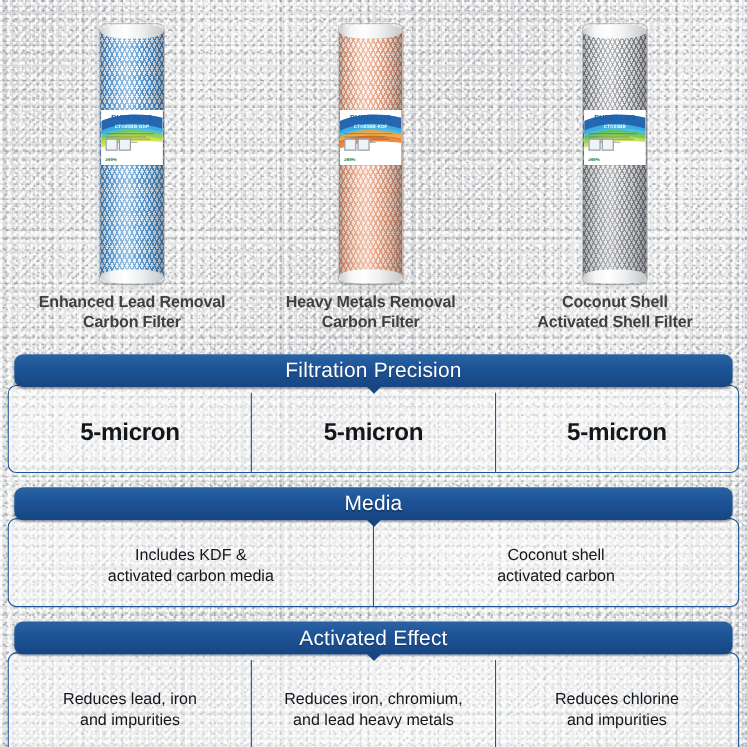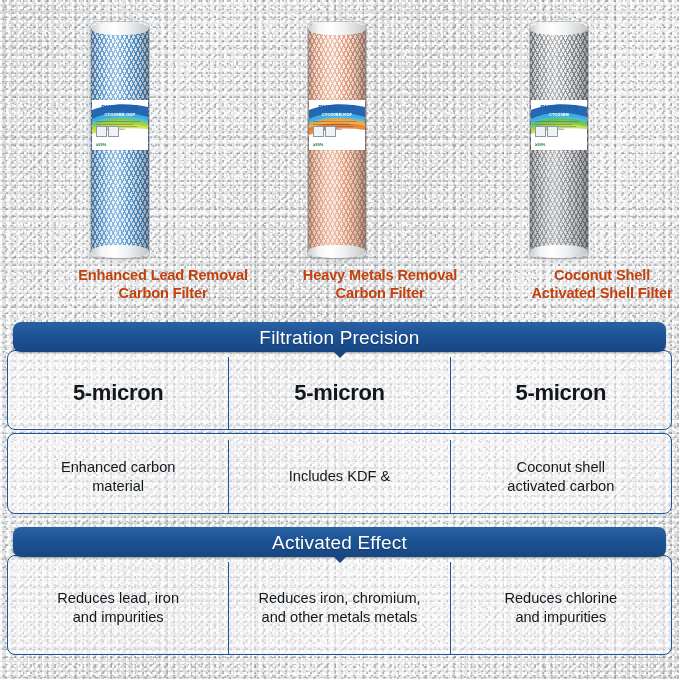--- a/index.html
+++ b/index.html
@@ -159,24 +159,23 @@
   }
   .pct{
     position:absolute;left:4px;bottom:3px;font-size:4px;font-weight:bold;
     color:#1b7a3f;z-index:5;line-height:1;
   }
 
   
   .caption{
     position:absolute;left:0;top:266px;width:226px;
     text-align:center;
-    font-size:14.6px;font-weight:bold;color:#c2410c;
+    font-size:14.6px;font-weight:bold;color:#404040;
     line-height:18px;
     letter-spacing:-.15px;
-    padding-left:43px;
   }
 
   
   #table{
     position:absolute;left:7px;top:318px;width:665px;
   }
   .section{position:relative;}
   .banner{
     position:relative;
     height:30px;
@@ -378,30 +377,28 @@
       </div>
       <div class="cell">
         <div class="cell-text">5-micron</div>
       </div>
     </div>
   </div>
 
   <div class="gap"></div>
 
   <div class="section">
+    <div class="banner">
+      <span class="banner-text">Media</span>
+    </div>
     <div class="row r1">
-      <div class="cell">
-        <div class="cell-text">
-          <span>Enhanced carbon</span><br>
-          <span>material</span>
-        </div>
-      </div>
       <div class="cell">
         <div class="cell-text">
           <span>Includes KDF &amp;</span><br>
+          <span>activated carbon media</span>
         </div>
       </div>
       <div class="cell">
         <div class="cell-text">
           <span>Coconut shell</span><br>
           <span>activated carbon</span>
         </div>
       </div>
     </div>
   </div>
@@ -415,21 +412,21 @@
     <div class="row r2">
       <div class="cell">
         <div class="cell-text">
           <span>Reduces lead, iron</span><br>
           <span>and impurities</span>
         </div>
       </div>
       <div class="cell">
         <div class="cell-text">
           <span>Reduces  iron, chromium,</span><br>
-          <span>and other metals metals</span>
+          <span>and lead heavy metals</span>
         </div>
       </div>
       <div class="cell">
         <div class="cell-text">
           <span>Reduces chlorine</span><br>
           <span>and impurities</span>
         </div>
       </div>
     </div>
   </div>

